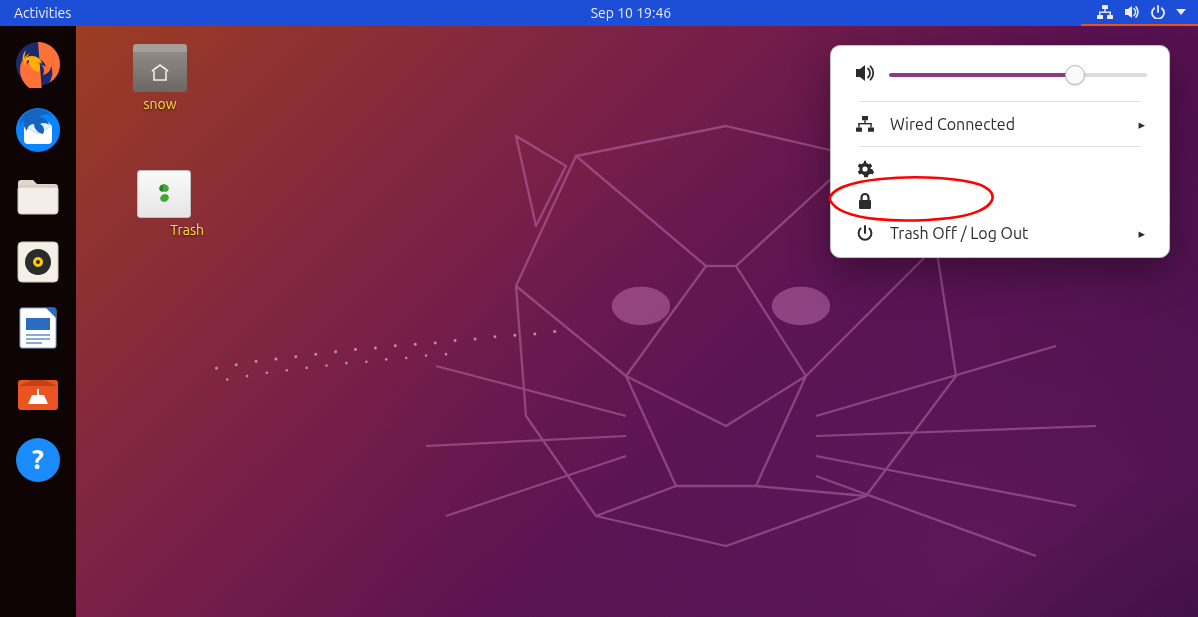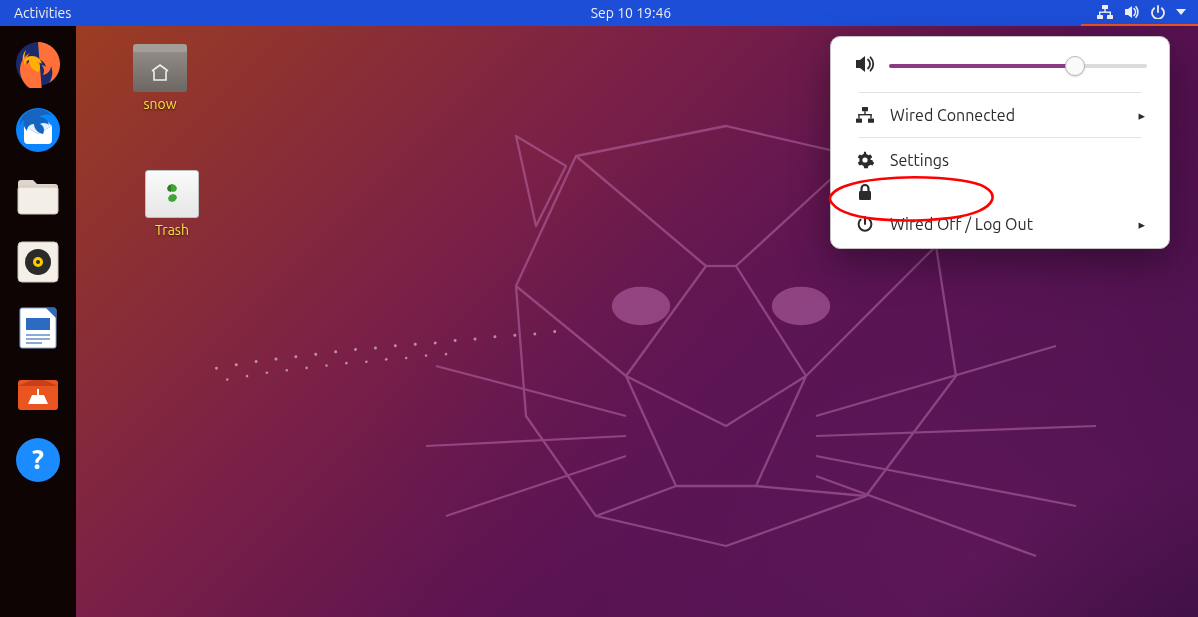--- a/index.html
+++ b/index.html
@@ -110,21 +110,21 @@
     margin: 0 auto 4px;
     border-radius: 3px;
     display: flex; align-items: center; justify-content: center;
   }
   .desktop-icon.folder .tile { background: linear-gradient(#8f8a85, #6c6762); border-top: 8px solid #a39e98; }
   .desktop-icon.trash  .tile { background: linear-gradient(#fafafa, #e6e6e6); border:1px solid #bfbfbf; }
 
   
   .popover {
     position: absolute;
-    top: 36px; right: 28px;
+    top: 45px; right: 28px;
     width: 340px;
     background: #fff;
     border: 1px solid #c3c3c3;
     border-radius: 10px;
     box-shadow: 0 14px 38px rgba(0,0,0,0.35);
     z-index: 100;
     padding: 14px 0 8px;
   }
   .popover::before {
     content: "";
@@ -360,21 +360,21 @@
   <div class="desktop-icon folder" style="left:120px; top:44px;">
     <div class="tile">
       <svg width="22" height="20" viewBox="0 0 22 20" fill="none" stroke="#f1efe9" stroke-width="1.6">
         <path d="M3 9l8-6 8 6"></path>
           <path d="M5 9v9h12V9"></path>
       </svg>
     </div>
     <div>snow</div>
   </div>
 
-  <div class="desktop-icon trash" style="left:132px; top:170px;">
+  <div class="desktop-icon trash" style="left:124px; top:170px;text-align:right;">
     <div class="tile">
       <svg width="26" height="26" viewBox="0 0 26 26">
         <path d="M13 3l3 1 2 3-1 3-3 1-3-1-2-3 1-3 3-1z" fill="#3fa535"></path>
         <path d="M13 3l-3 1-2 3 1 3 3 1V3z" fill="#2e7d27"></path>
         <path d="M13 18l3-1 2-3-1-3-3-1-3 1-2 3 1 3 3 1z" fill="#3fa535" transform="translate(0 3)"></path>
       </svg>
     </div>
     <div>Trash</div>
   </div>
 
@@ -414,40 +414,39 @@
     </div>
 
     <div class="menu-sep"></div>
 
     <div class="menu-item">
       <span class="micon">
         <svg width="18" height="18" viewBox="0 0 18 18" fill="#2b2b2b">
           <path d="M9 11.6A2.6 2.6 0 1 0 9 6.4a2.6 2.6 0 0 0 0 5.2zm7.6-2.6c0 .44-.04.87-.1 1.28l1.76 1.38-1.7 2.94-2.08-.84c-.66.52-1.4.93-2.2 1.2l-.32 2.2H8.04l-.32-2.2a7 7 0 0 1-2.2-1.2l-2.08.84-1.7-2.94L3.5 10.3c-.06-.41-.1-.84-.1-1.28 0-.44.04-.87.1-1.28L1.74 6.36l1.7-2.94 2.08.84c.66-.52 1.4-.93 2.2-1.2L8.04.86h1.92l.32 2.2c.8.27 1.54.68 2.2 1.2l2.08-.84 1.7 2.94-1.76 1.38c.06.41.1.84.1 1.28z"></path>
         </svg>
       </span>
-      <span class="label">Settings</span>
     </div>
 
     <div class="menu-item">
       <span class="micon">
         <svg width="16" height="18" viewBox="0 0 16 18" fill="#2b2b2b">
           <rect x="2" y="8" width="12" height="9" rx="1.2"></rect>
           <path d="M4.5 8V5.5a3.5 3.5 0 0 1 7 0V8" fill="none" stroke="#2b2b2b" stroke-width="2.2"></path>
         </svg>
       </span>
     </div>
 
     <div class="menu-item">
       <span class="micon">
         <svg width="16" height="16" viewBox="0 0 16 16" fill="none" stroke="#2b2b2b" stroke-width="2">
           <path d="M8 1v7" stroke-linecap="round"></path>
           <path d="M3.6 3.6a6.4 6.4 0 1 0 8.8 0" stroke-linecap="round"></path>
         </svg>
       </span>
-      <span class="label">Wired Off / Log Out</span>
+      <span class="label">Trash Off / Log Out</span>
       <span class="chev">▸</span>
     </div>
 
   </div>
 
   <svg class="red-oval" style="left:810px; top:170px;" width="200" height="55" viewBox="0 0 200 55">
     <path d="M20 30 C 18 8, 110 2, 160 12 C 195 19, 190 42, 140 48 C 95 53, 30 52, 20 30 Z" fill="none" stroke="#ff0000" stroke-width="2.6" stroke-linecap="round"></path>
   </svg>
 
 </div>

